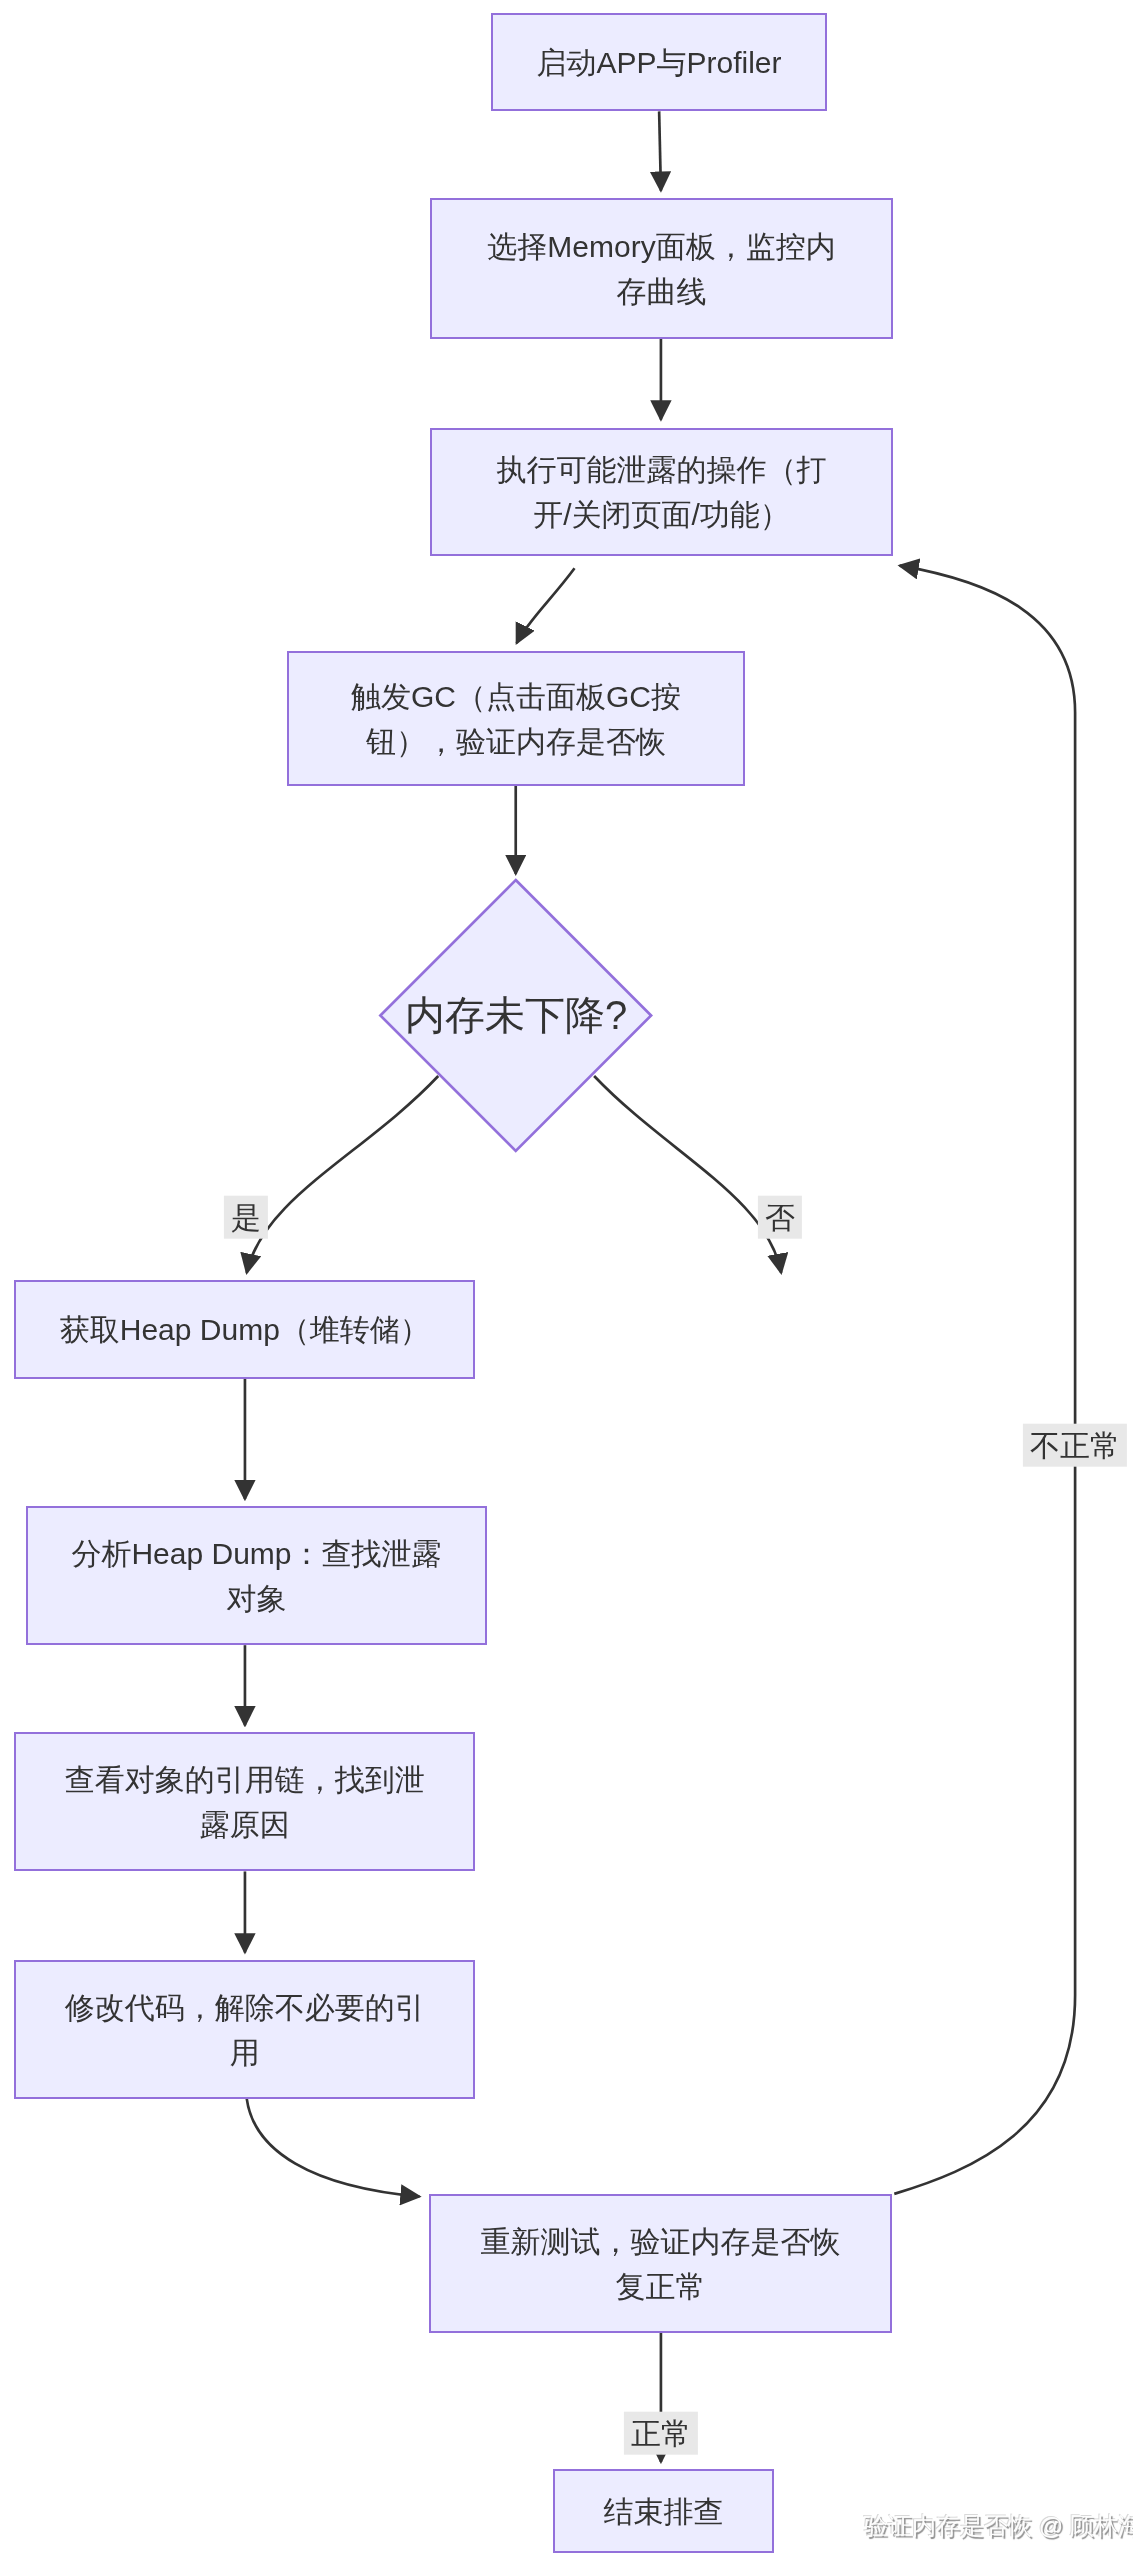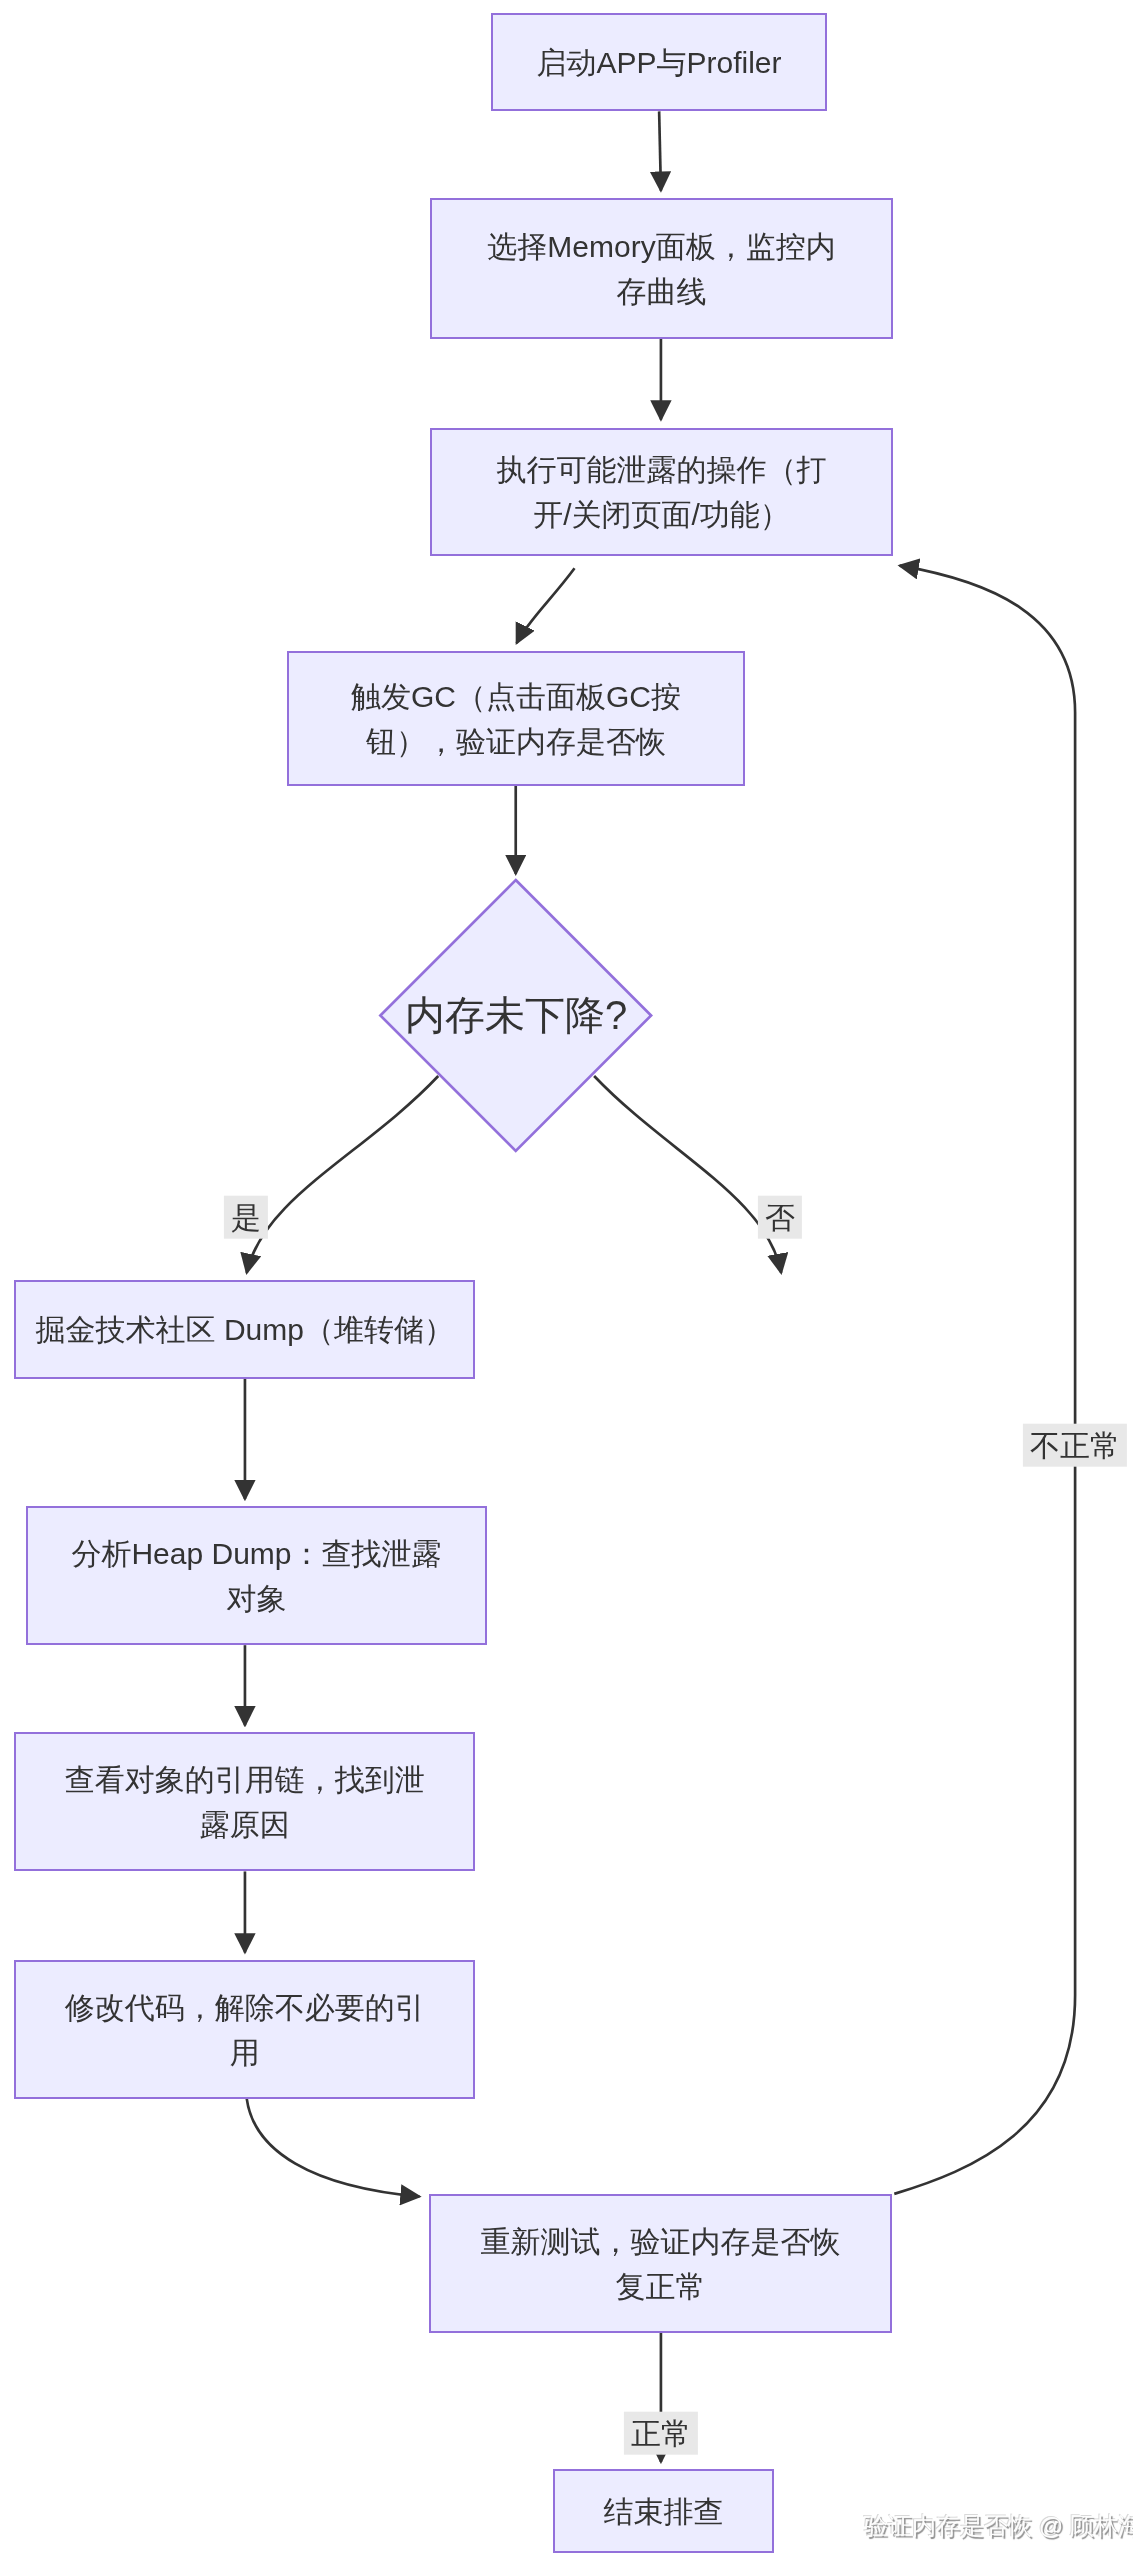--- a/index.html
+++ b/index.html
@@ -117,21 +117,21 @@
   </div>
 
   <div class="node" style="left:287px;top:651px;width:458px;height:135px">
     <span>触发GC（点击面板GC按
 钮），验证内存是否恢</span>
   </div>
 
   <div class="diamond-label" style="left:516px;top:1015px">内存未下降?</div>
 
   <div class="node" style="left:14.3px;top:1280px;width:461px;height:99px">
-    <span>掘金技术社区 Dump（堆转储）</span>
+    <span>获取Heap Dump（堆转储）</span>
   </div>
 
 
   <div class="node" style="left:26px;top:1506px;width:461px;height:139px">
     <span>分析Heap Dump：查找泄露
 对象</span>
   </div>
 
   <div class="node" style="left:14.3px;top:1732px;width:461px;height:139px">
     <span>查看对象的引用链，找到泄

